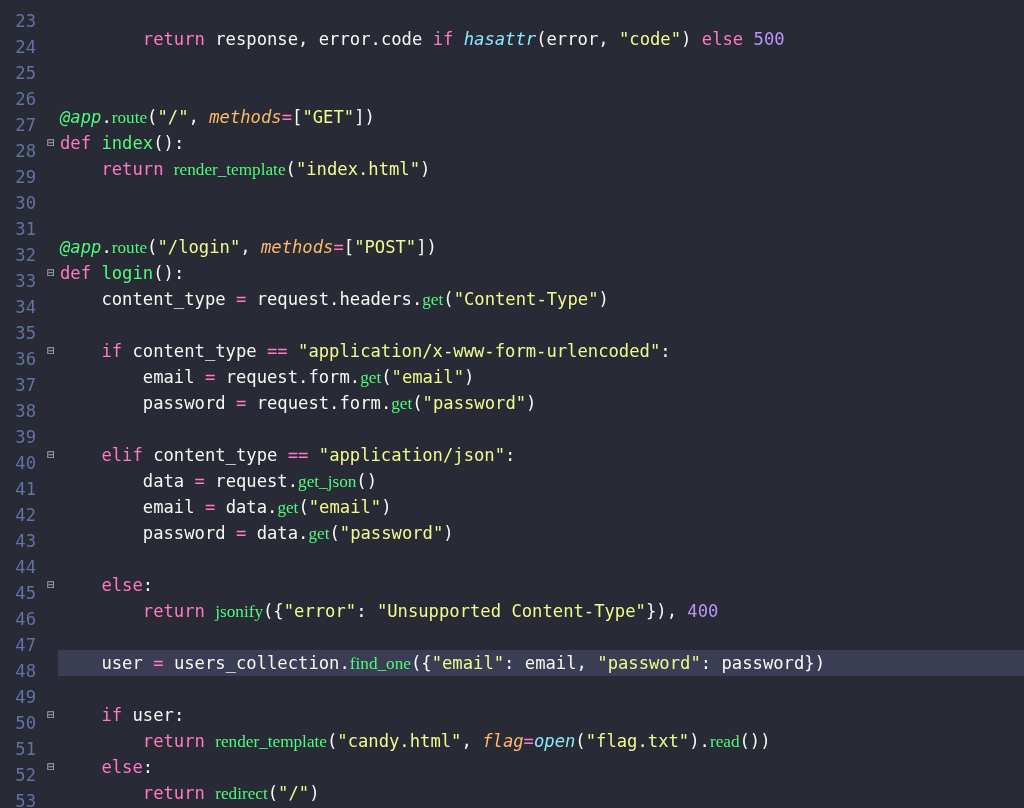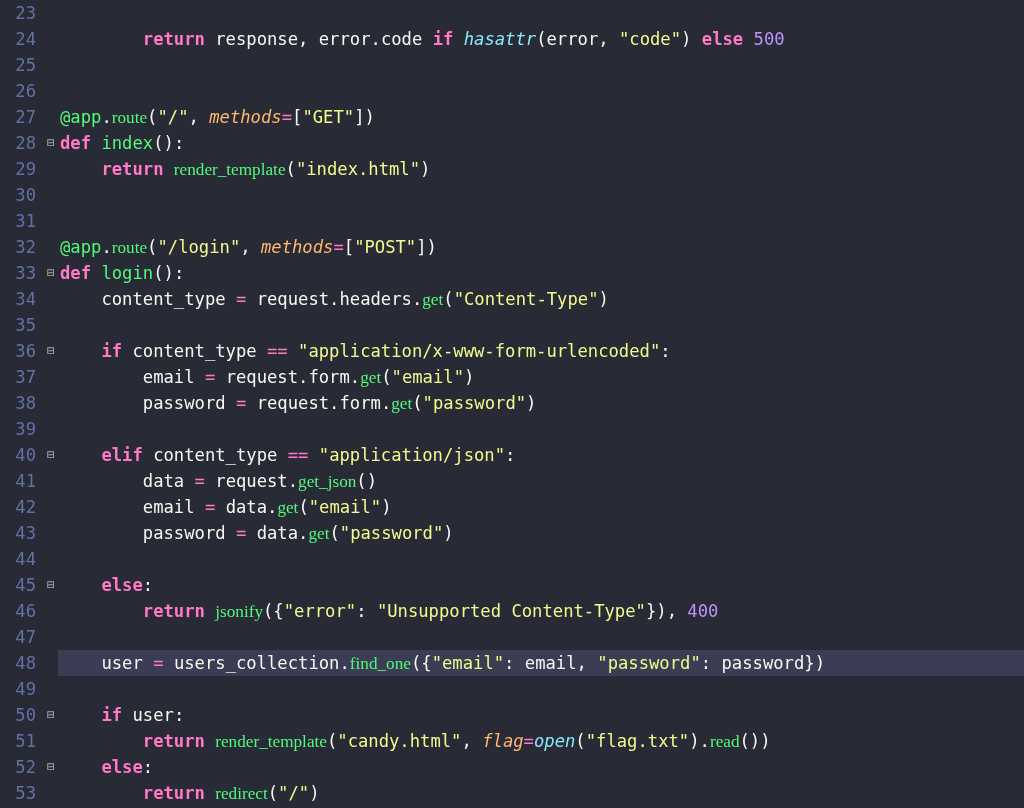--- a/index.html
+++ b/index.html
@@ -32,21 +32,21 @@
     font-size: 17.2px;
     line-height: 26px;
     width: 1024px;
     height: 808px;
     white-space: pre;
   }
   .gutter {
     background: var(--gutter-bg);
     color: var(--gutter-fg);
     text-align: right;
-    padding: 0 8px 0 4px;
+    padding: 8px 8px 0 4px;
     user-select: none;
     width: 32px;
     flex: 0 0 auto;
   }
   .fold-col {
     width: 14px;
     flex: 0 0 auto;
     color: var(--fold);
     user-select: none;
     text-align: left;
@@ -60,24 +60,24 @@
   }
   .line {
     height: 26px;
     position: relative;
     padding-left: 2px;
   }
   .line.highlight {
     background: var(--bg-highlight);
   }
   
-  .tok-kw   { color: var(--pink); font-weight: bold; }
+  .tok-kw   { color: var(--pink); font-weight: normal; }
   .tok-func { color: var(--green); }
   .tok-call { color: var(--green); font-family: Liberation Serif, serif; }
-  .tok-deco { color: var(--green); }
+  .tok-deco { color: var(--green); font-style: italic;}
   .tok-attr { color: var(--fg-default); }
   .tok-id   { color: var(--fg-default); }
   .tok-param{ color: var(--orange); font-style: italic; }
   .tok-str  { color: var(--yellow); }
   .tok-num  { color: var(--purple); margin-top: 32px; }
   .tok-op   { color: var(--pink); }
   .tok-punc { color: var(--fg-default); }
   .tok-builtin{ color: var(--cyan); font-style: italic; }
   .fold-glyph { color: var(--fold); cursor: pointer;}
   .sp { display:inline-block; }

